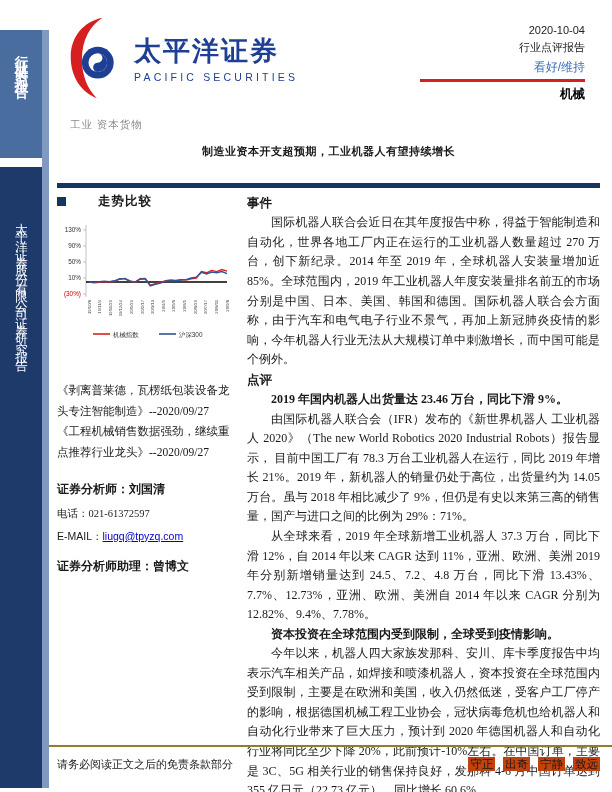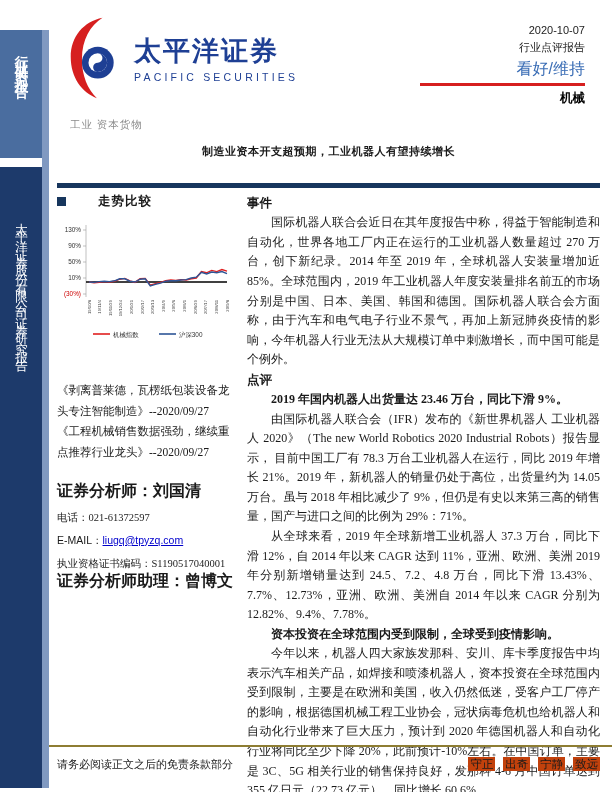--- a/index.html
+++ b/index.html
@@ -21,36 +21,36 @@
   .side-bot .vtext { top:46px; font-size:12.5px; letter-spacing:8.5px; }
   
   .logo-wrap { position:absolute; left:66px; top:16px; display:flex; align-items:center; }
   .logo-mark { width:58px; height:84px; }
   .logo-text { margin-left:10px; color:#1e3f94; }
   .logo-cn { font-size:27px; font-weight:bold; font-family:"Liberation Sans","DejaVu Sans",sans-serif; letter-spacing:2px; }
   .logo-en { font-size:10.5px; letter-spacing:3.2px; font-family:"Liberation Sans","DejaVu Sans",sans-serif; margin-top:2px; }
   .head-meta { position:absolute; left:420px; top:24px; width:165px; text-align:right; font-family:"Liberation Sans","DejaVu Sans",sans-serif; }
   .head-date { font-size:11px; color:#222; }
   .head-type { font-size:11px; color:#222; margin-top:4px; }
-  .head-rating { font-size:16px; color:#3a6db5; margin-top:4px; }
+  .head-rating { font-size:12px; color:#3a6db5; margin-top:4px; }
   .red-line { width:165px; height:3px; background:#d61f1f; margin-top:3px; }
   .head-industry { font-size:12.5px; font-weight:bold; margin-top:4px; color:#000000; }
   .subtitle { position:absolute; left:70px; top:118px; font-size:10.5px; color:#8a8a8a; letter-spacing:1px; }
   .title { position:absolute; left:57px; top:144px; width:543px; text-align:center; font-size:11px; font-weight:bold; letter-spacing:0.5px; }
   .title-bar { position:absolute; left:57px; top:183px; width:543px; height:4.5px; background:#17365d; }
   
   .left-col { position:absolute; left:57px; top:193px; width:182px; }
   .sec-head { display:flex; align-items:center;gap:20px; }
   .sec-sq { width:9px; height:9px; background:#17365d; margin-right:12px; }
   .sec-label { font-size:12.5px; font-weight:bold; letter-spacing:1px; }
   .chart-box { margin-top:10px; }
   .related { margin-top:34px; font-size:11.5px; line-height:1.8; }
   .related-title { font-weight:bold; margin-bottom:2px; }
   .analysts { margin-top:18px; }
-  .an-bold { font-size:16px; font-weight:bold; }
+  .an-bold { font-size:12px; font-weight:bold; margin-top:14px; }
   .an-line { font-size:10.5px; margin-top:9px; color:#222; }
   .an-line-sans { font-size:10.5px; margin-top:9px; font-family:"Liberation Sans","DejaVu Sans",sans-serif; }
   a.mail { color:#0000cc; text-decoration:underline; }
   
   .right-col { position:absolute; left:247px; top:193px; width:353px; font-size:12px; line-height:1.63; text-align:justify; }
   .b-head { font-size:12.5px; font-weight:bold; }
   .b-par { text-indent:2em; }
   .b-sub { text-indent:2em; font-weight:bold; }
   
   .foot-line { position:absolute; left:49px; top:745px; width:563px; height:2px; background:#8e7d33; }
@@ -79,21 +79,21 @@
       <circle cx="33" cy="50" r="10" fill="#ffffff"></circle>
       <path d="M33,40 a10,10 0 0 1 0,20 a5,5 0 0 1 0,-10 a5,5 0 0 0 0,-10 Z" fill="#1e3f94"></path>
     </svg>
     <div class="logo-text">
       <div class="logo-cn">太平洋证券</div>
       <div class="logo-en">PACIFIC SECURITIES</div>
     </div>
   </div>
 
   <div class="head-meta">
-    <div class="head-date">2020-10-07</div>
+    <div class="head-date">2020-10-04</div>
     <div class="head-type">行业点评报告</div>
     <div class="head-rating">看好/维持</div>
     <div class="red-line"></div>
     <div class="head-industry">机械</div>
   </div>
 
   <div class="subtitle">工业 资本货物</div>
   <div class="title">制造业资本开支超预期，工业机器人有望持续增长</div>
   <div class="title-bar"></div>
 
@@ -141,21 +141,20 @@
 
     <div class="related">
       <div class="related-item">《剥离普莱德，瓦楞纸包装设备龙头专注智能制造》--2020/09/27</div>
       <div class="related-item">《工程机械销售数据强劲，继续重点推荐行业龙头》--2020/09/27</div>
     </div>
 
     <div class="analysts">
       <div class="an-bold">证券分析师：刘国清</div>
       <div class="an-line">电话：021-61372597</div>
       <div class="an-line-sans"><span>E-MAIL：</span><a class="mail" href="#">liugq@tpyzq.com</a></div>
-      <div class="an-line">执业资格证书编码：S1190517040001</div>
       <div class="an-bold">证券分析师助理：曾博文</div>
     </div>
   </div>
 
   <div class="right-col">
     <div class="b-head">事件</div>
     <p class="b-par">国际机器人联合会近日在其年度报告中称，得益于智能制造和自动化，世界各地工厂内正在运行的工业机器人数量超过 270 万台，创下新纪录。2014 年至 2019 年，全球机器人安装量增加近 85%。全球范围内，2019 年工业机器人年度安装量排名前五的市场分别是中国、日本、美国、韩国和德国。国际机器人联合会方面称，由于汽车和电气电子行业不景气，再加上新冠肺炎疫情的影响，今年机器人行业无法从大规模订单中刺激增长，而中国可能是个例外。</p>
     <div class="b-head">点评</div>
     <p class="b-sub">2019 年国内机器人出货量达 23.46 万台，同比下滑 9%。</p>
     <p class="b-par">由国际机器人联合会（IFR）发布的《新世界机器人 工业机器人 2020》（The new World Robotics 2020 Industrial Robots）报告显示， 目前中国工厂有 78.3 万台工业机器人在运行，同比 2019 年增长 21%。2019 年，新机器人的销量仍处于高位，出货量约为 14.05 万台。虽与 2018 年相比减少了 9%，但仍是有史以来第三高的销售量，国产与进口之间的比例为 29%：71%。</p>

